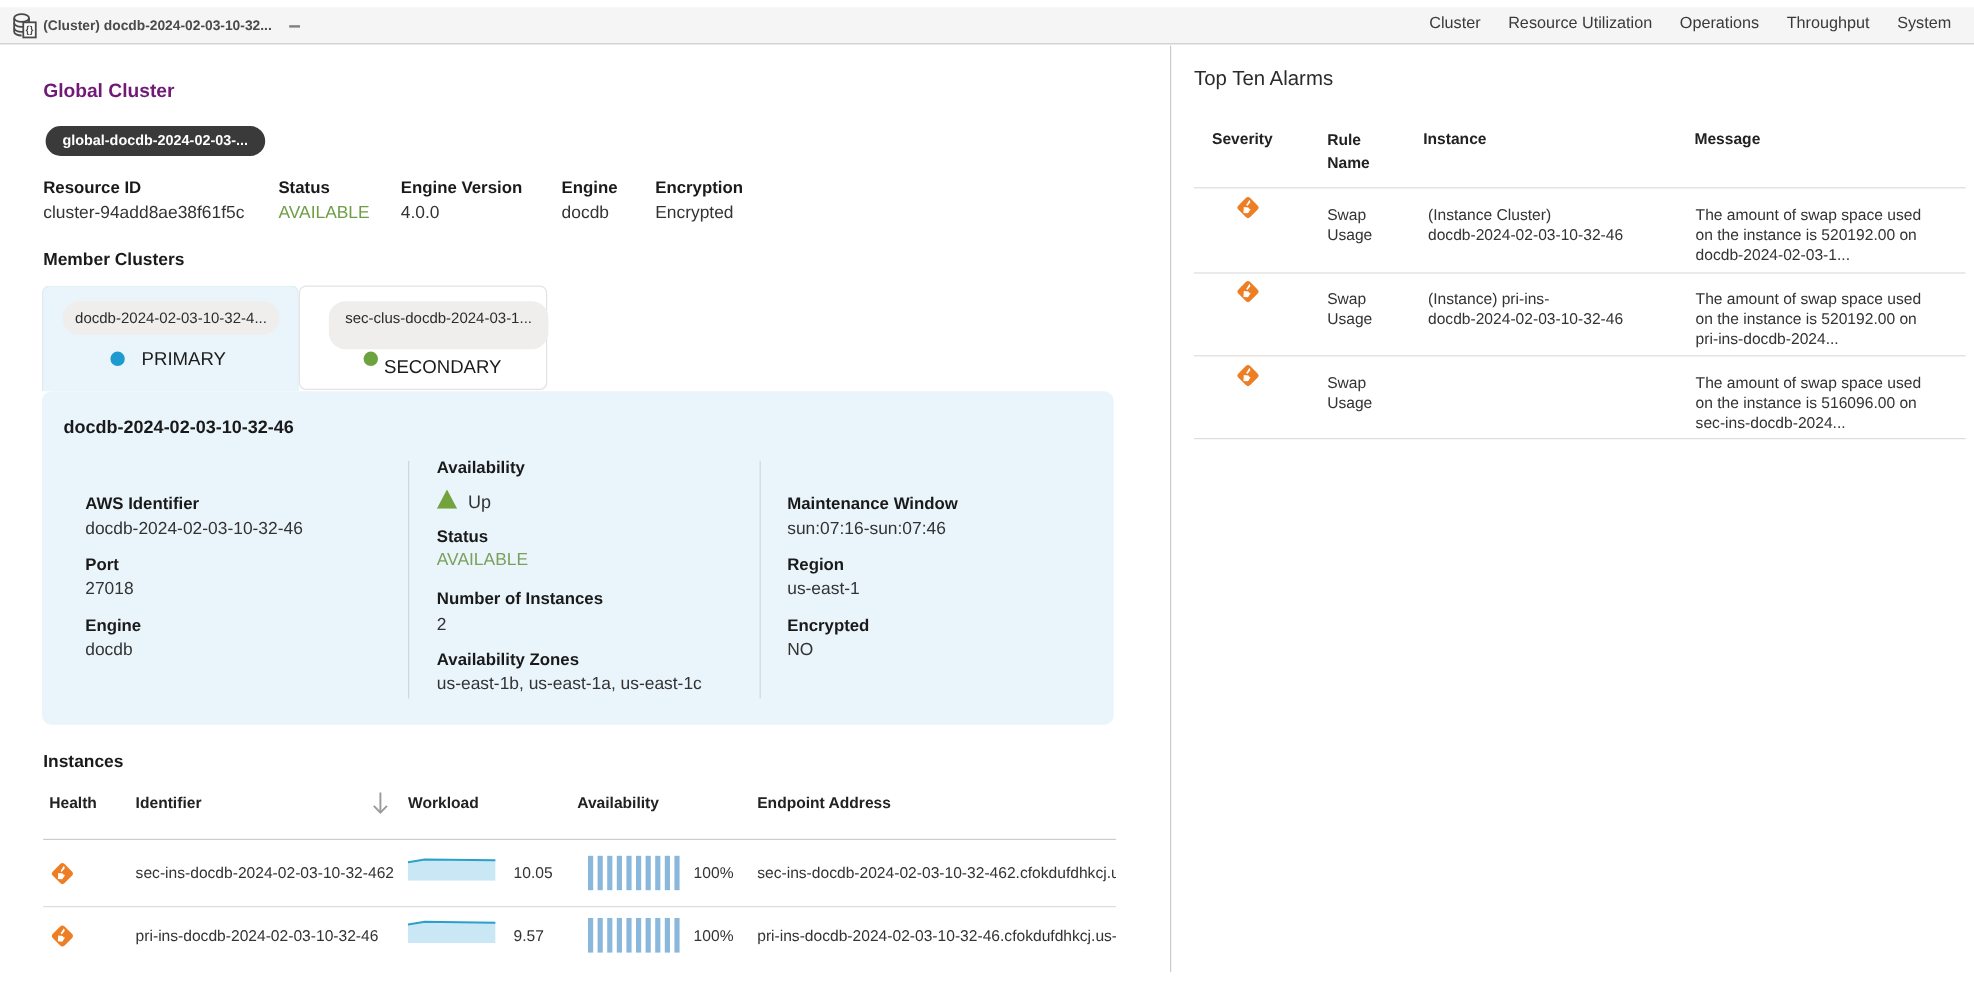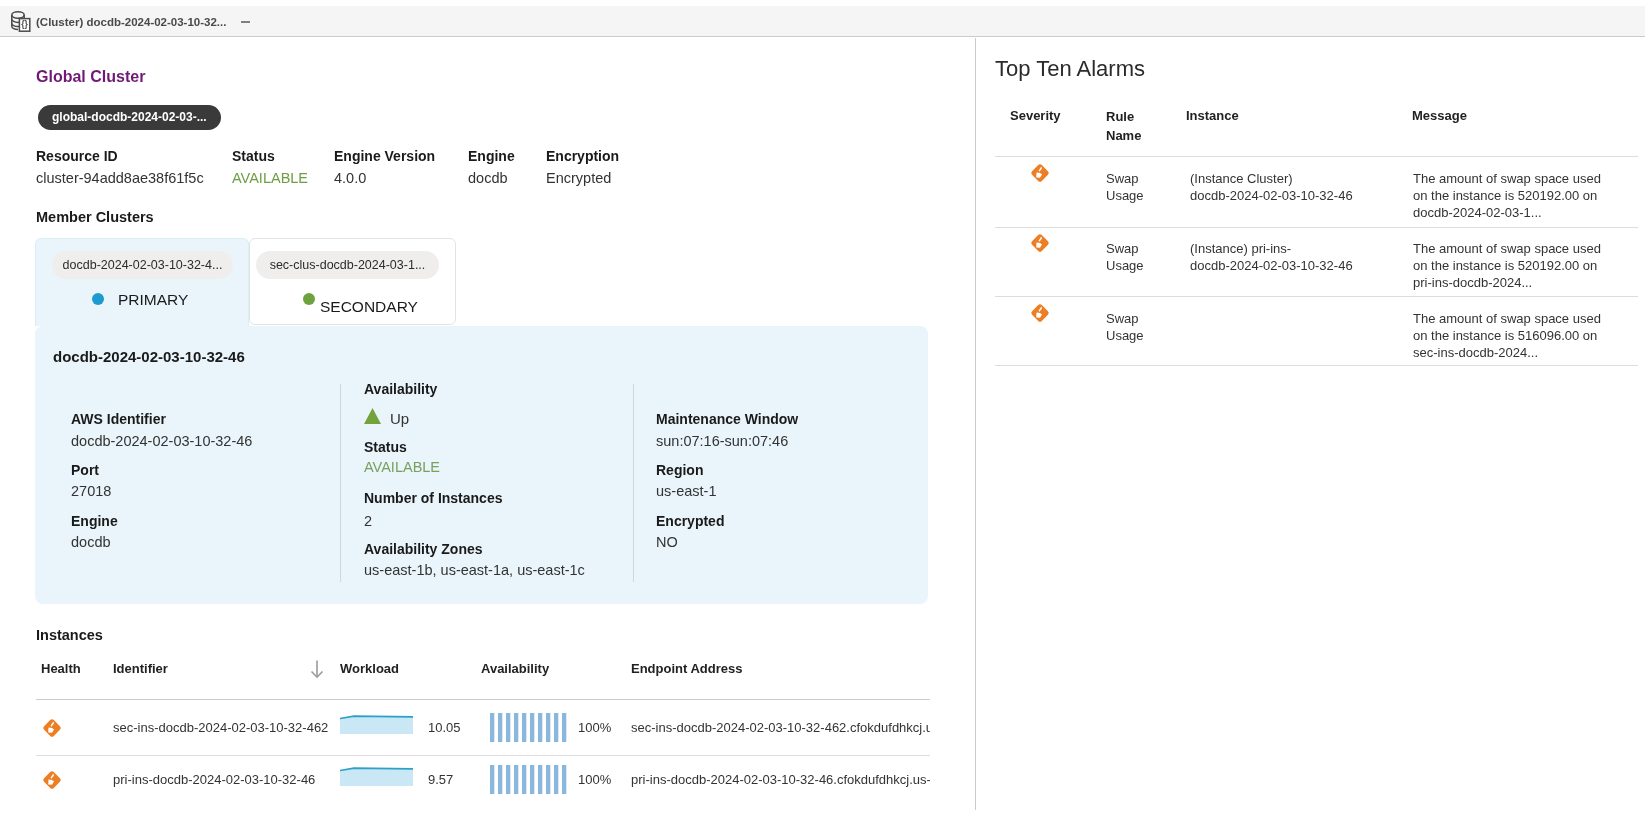--- a/index.html
+++ b/index.html
@@ -20,20 +20,27 @@
       <path d="M1.8 5 v11.5 c0 1.7 2.8 3.1 6.2 3.1"></path>
       <path d="M14.2 5 v4"></path>
       <path d="M1.8 9.2 c0 1.7 2.8 3.2 6.2 3.2 c1 0 2-.1 2.8-.35"></path>
       <path d="M1.8 13.4 c0 1.7 2.8 3.2 6.2 3.2 c1 0 2-.1 2.8-.35"></path>
     </g>
     <rect x="9.4" y="8.6" width="10.4" height="12.6" fill="#fff" stroke="#4a4a4a" stroke-width="1.5"></rect>
     <text x="14.6" y="17.4" font-size="8.5" font-weight="bold" fill="#4a4a4a" text-anchor="middle" font-family="Liberation Sans">{}</text>
   </svg>
   <div class="abs" style="left:36px; top:16px; font-size:11.5px; font-weight:bold; color:#4a4a4a;">(Cluster) docdb-2024-02-03-10-32...</div>
   <div class="abs" style="left:241px; top:21px; width:9px; height:2px; background:#808080;"></div>
+  <div class="abs" style="right:19px; top:0; height:37px; display:flex; align-items:center; gap:23px; font-size:13.5px; color:#3a3a3a;">
+    <span>Cluster</span>
+      <span>Resource Utilization</span>
+      <span>Operations</span>
+      <span>Throughput</span>
+      <span>System</span>
+  </div>
 
   <div class="abs" style="left:975px; top:38px; width:1px; height:772px; background:#ccc;"></div>
 
   <div class="abs" style="left:36px; top:68px; font-size:16px; font-weight:bold; color:#701a75;">Global Cluster</div>
   <div class="abs" style="left:38px; top:105px; height:25px; line-height:25px; padding:0 14px; background:#3a3a3a; color:#fff; border-radius:13px; font-size:12px; font-weight:bold;">global-docdb-2024-02-03-...</div>
 
   <div class="abs lbl" style="left:36px;  top:148px;">Resource ID</div>
   <div class="abs lbl" style="left:232px; top:148px;">Status</div>
   <div class="abs lbl" style="left:334px; top:148px;">Engine Version</div>
   <div class="abs lbl" style="left:468px; top:148px;">Engine</div>
@@ -42,21 +49,21 @@
   <div class="abs val" style="left:232px; top:170px; color:#6e9e45;">AVAILABLE</div>
   <div class="abs val" style="left:334px; top:170px;">4.0.0</div>
   <div class="abs val" style="left:468px; top:170px;">docdb</div>
   <div class="abs val" style="left:546px; top:170px;">Encrypted</div>
 
   <div class="abs" style="left:36px; top:209px; font-size:14.5px; font-weight:bold; color:#1a1a1a;">Member Clusters</div>
 
   <div class="abs" style="left:35px; top:238px; width:214px; height:88px; background:#e9f5fb; border:1px solid #dcedf5; border-bottom:none; border-radius:6px 6px 0 0;"></div>
   <div class="abs" style="left:249px; top:238px; width:207px; height:87px; background:#fff; border:1px solid #e3e3e3; border-radius:6px;"></div>
   <div class="abs" style="left:52px; top:251px; width:181px; height:28px; line-height:28px; text-align:center; background:#f0eeec; border-radius:14px; font-size:12.5px; color:#2b2b2b;">docdb-2024-02-03-10-32-4...</div>
-  <div class="abs" style="left:256px; top:251px; width:183px; height:28px; line-height:28px; text-align:center; background:#f0eeec; border-radius:14px; font-size:12.5px; color:#2b2b2b;">sec-clus-docdb-2024-03-1...</div>
+  <div class="abs" style="left:274px; top:251px; width:183px; height:40px; line-height:28px; text-align:center; background:#f0eeec; border-radius:14px; font-size:12.5px; color:#2b2b2b;">sec-clus-docdb-2024-03-1...</div>
   <div class="abs" style="left:92px; top:293px; width:12px; height:12px; border-radius:50%; background:#1d9bd1;"></div>
   <div class="abs" style="left:118px; top:291px; font-size:15.5px; color:#1b1b1b;">PRIMARY</div>
   <div class="abs" style="left:303px; top:293px; width:12px; height:12px; border-radius:50%; background:#6da33f;"></div>
   <div class="abs" style="left:320px; top:298px; font-size:15.5px; color:#1b1b1b;">SECONDARY</div>
 
   <div class="abs" style="left:35px; top:326px; width:893px; height:278px; background:#e9f5fb; border-radius:8px;"></div>
   <div class="abs" style="left:53px; top:348px; font-size:15px; font-weight:bold; color:#1a1a1a;">docdb-2024-02-03-10-32-46</div>
   <div class="abs" style="left:340px; top:384px; width:1px; height:198px; background:#c9d9e2;"></div>
   <div class="abs" style="left:633px; top:384px; width:1px; height:198px; background:#c9d9e2;"></div>
 
@@ -150,21 +157,21 @@
         <rect x="40" y="0" width="4.3" height="29"></rect>
         <rect x="48" y="0" width="4.3" height="29"></rect>
         <rect x="56" y="0" width="4.3" height="29"></rect>
         <rect x="64" y="0" width="4.3" height="29"></rect>
         <rect x="72" y="0" width="4.3" height="29"></rect>
     </g>
   </svg>
   <div class="abs val" style="left:578px; top:772px; font-size:13px;">100%</div>
   <div class="abs val" style="left:631px; top:772px; font-size:13px; width:299px; overflow:hidden;">pri-ins-docdb-2024-02-03-10-32-46.cfokdufdhkcj.us-east-1.docdb.amazonaws.com</div>
 
-  <div class="abs" style="left:995px; top:56px; font-size:22px; color:#2b2b2b;">Top Ten Alarms</div>
+  <div class="abs" style="left:995px; top:56px; font-size:17px; color:#2b2b2b;">Top Ten Alarms</div>
   <div class="abs" style="left:1010px; top:108px; font-size:13px; font-weight:bold; color:#222;">Severity</div>
   <div class="abs" style="left:1106px; top:107px; font-size:13px; font-weight:bold; color:#222; line-height:19px;">Rule<br>Name</div>
   <div class="abs" style="left:1186px; top:108px; font-size:13px; font-weight:bold; color:#222;">Instance</div>
   <div class="abs" style="left:1412px; top:108px; font-size:13px; font-weight:bold; color:#222;">Message</div>
   <div class="abs" style="left:995px; top:156px; width:643px; height:1px; background:#ddd;"></div>
   <div class="abs" style="left:995px; top:227px; width:643px; height:1px; background:#ddd;"></div>
   <div class="abs" style="left:995px; top:296px; width:643px; height:1px; background:#ddd;"></div>
   <div class="abs" style="left:995px; top:365px; width:643px; height:1px; background:#ddd;"></div>
 
   <svg class="abs" style="left:1030px; top:163px;" width="20" height="20" viewBox="0 0 20 20">

